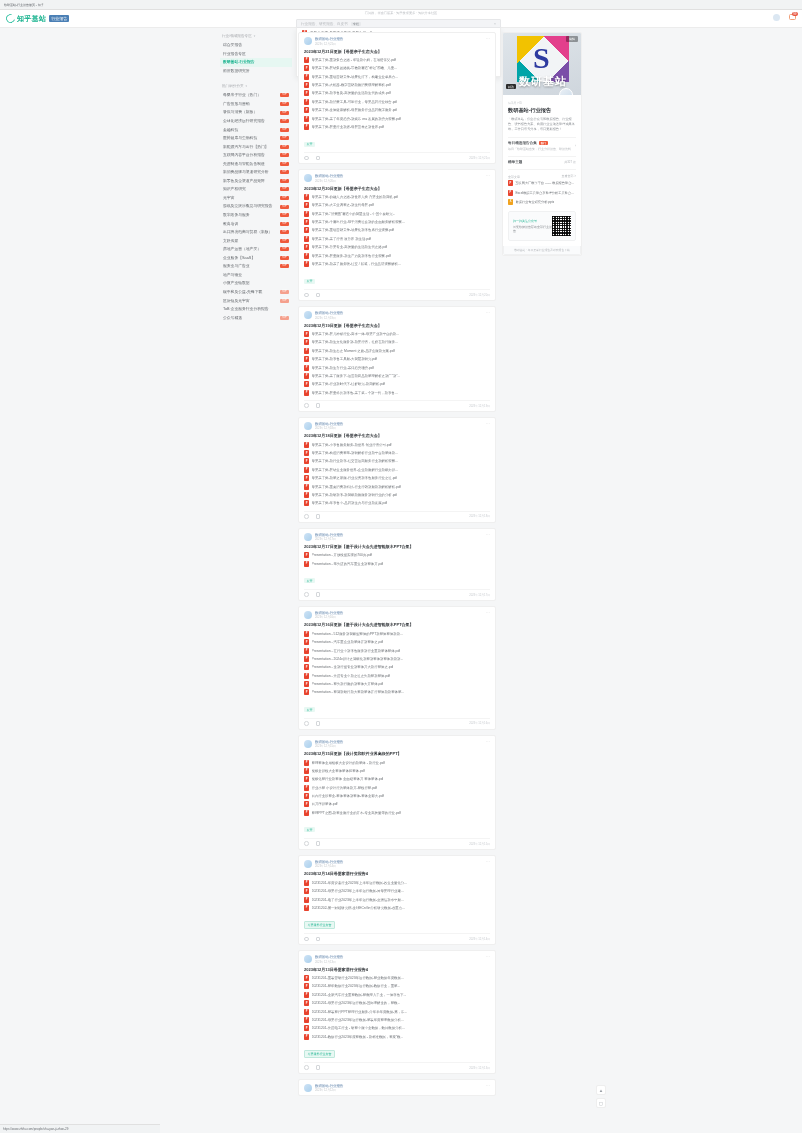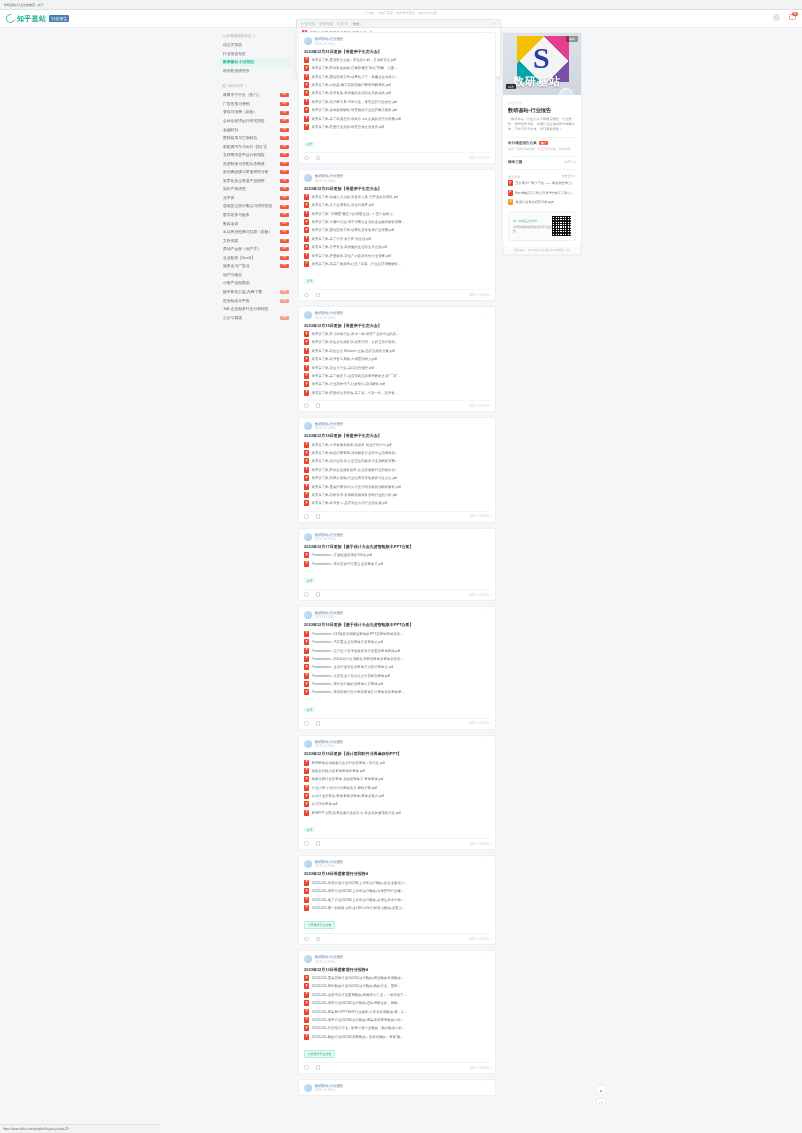--- a/index.html
+++ b/index.html
@@ -197,21 +197,21 @@
       linear-gradient(45deg, #00a5a8 0 24%, transparent 24%),
       linear-gradient(315deg, #7b4ea8 0 22%, transparent 22%),
       #f2f4f6;
   }
   .banner-s {
     position: absolute; left: 30px; top: 10px;
     font-size: 30px; font-weight: bold; color: #2e3ba0;
     font-family: "Liberation Serif", serif; line-height: 1;
   }
   .banner-title {
-    position: absolute; left: 10px; bottom: 6px;
+    position: absolute; left: 16px; bottom: 6px;
     font-size: 11px; font-weight: bold; color: #ffffff;
     text-shadow: 0 1px 2px rgba(0,0,0,.35); letter-spacing: 1px;
   }
   .banner-chip {
     position: absolute; left: 3px; bottom: 6px;
     font-size: 3px; background: #2b2b2b; color: #fff;
     padding: .5px 2px; border-radius: 1px;
   }
   .banner-btn {
     position: absolute; right: 3px; top: 3px;

